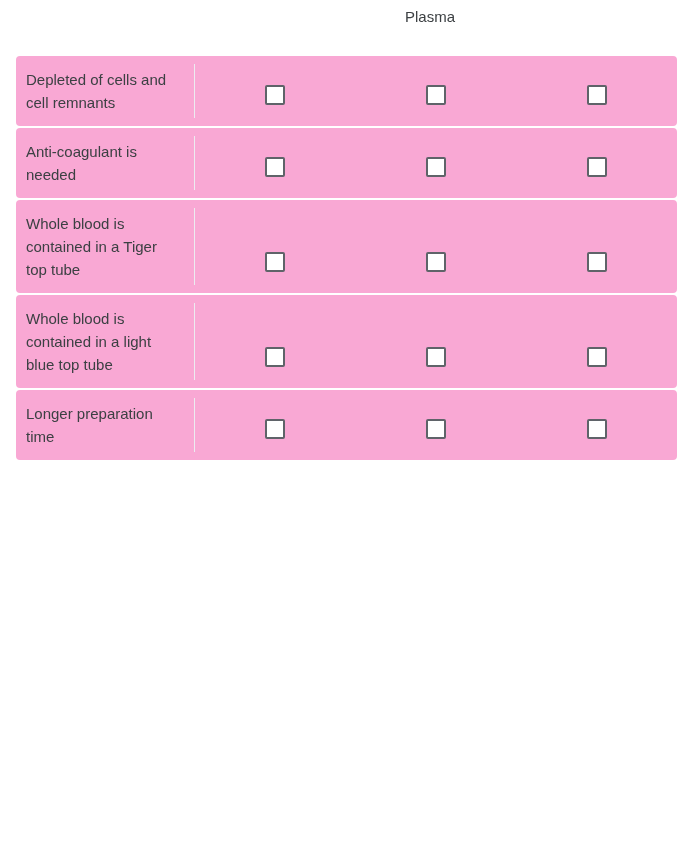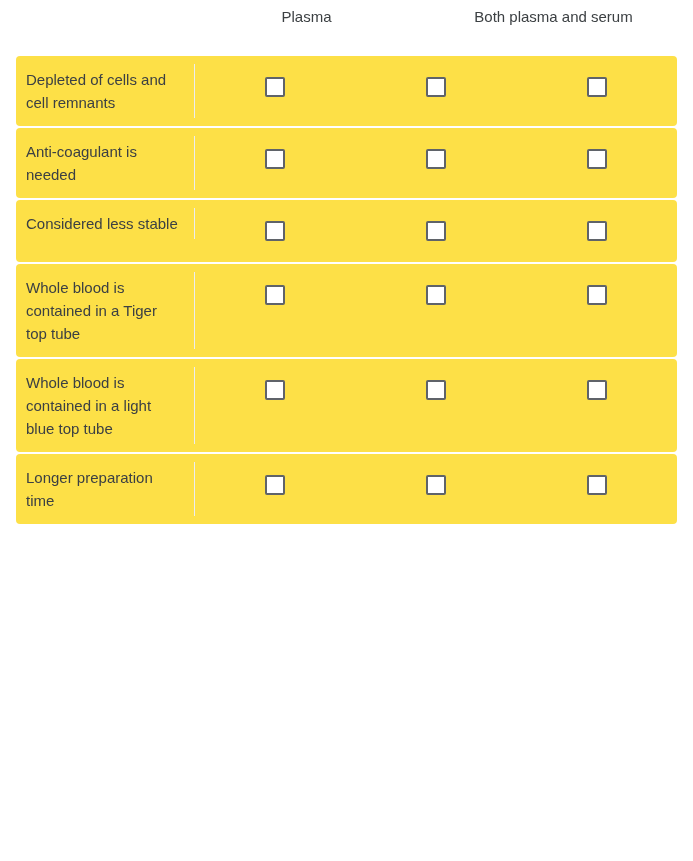--- a/index.html
+++ b/index.html
@@ -46,22 +46,22 @@
     font-weight: 400;
   }
 
   
   .matrix-body {
     padding-left: 16px;
     padding-right: 16px;
   }
   .matrix-row {
     display: flex;
-    align-items: flex-start;
-    background: #fde047;
+    align-items: flex-end;
+    background: #f9a8d4;
     border-radius: 4px;
     margin-bottom: 2px;
     position: relative;
   }
   .matrix-row:last-child { margin-bottom: 0; }
 
   .row-label {
     width: 179px;
     flex: 0 0 179px;
     font-size: 15px;
@@ -114,21 +114,20 @@
   }
 </style>
 </head>
 <body>
 
 <div class="matrix">
 
   <div class="matrix-header">
     <div class="header-spacer"></div>
     <div class="header-cell">Plasma</div>
-    <div class="header-cell">Both plasma and serum</div>
   </div>
 
   <div class="matrix-body">
       <div class="matrix-row">
         <div class="row-label">Depleted of cells and cell remnants</div>
         <div class="cell">
           <div class="cb-wrap">
             <span class="checkbox"></span>
           </div>
         </div>
@@ -155,38 +154,20 @@
             <span class="checkbox"></span>
           </div>
         </div>
         <div class="cell">
           <div class="cb-wrap">
             <span class="checkbox"></span>
           </div>
         </div>
       </div>
       <div class="matrix-row">
-        <div class="row-label">Considered less stable</div>
-        <div class="cell">
-          <div class="cb-wrap">
-            <span class="checkbox"></span>
-          </div>
-        </div>
-        <div class="cell">
-          <div class="cb-wrap">
-            <span class="checkbox"></span>
-          </div>
-        </div>
-        <div class="cell">
-          <div class="cb-wrap">
-            <span class="checkbox"></span>
-          </div>
-        </div>
-      </div>
-      <div class="matrix-row">
         <div class="row-label">Whole blood is contained in a Tiger top tube</div>
         <div class="cell">
           <div class="cb-wrap">
             <span class="checkbox"></span>
           </div>
         </div>
         <div class="cell">
           <div class="cb-wrap">
             <span class="checkbox"></span>
           </div>

